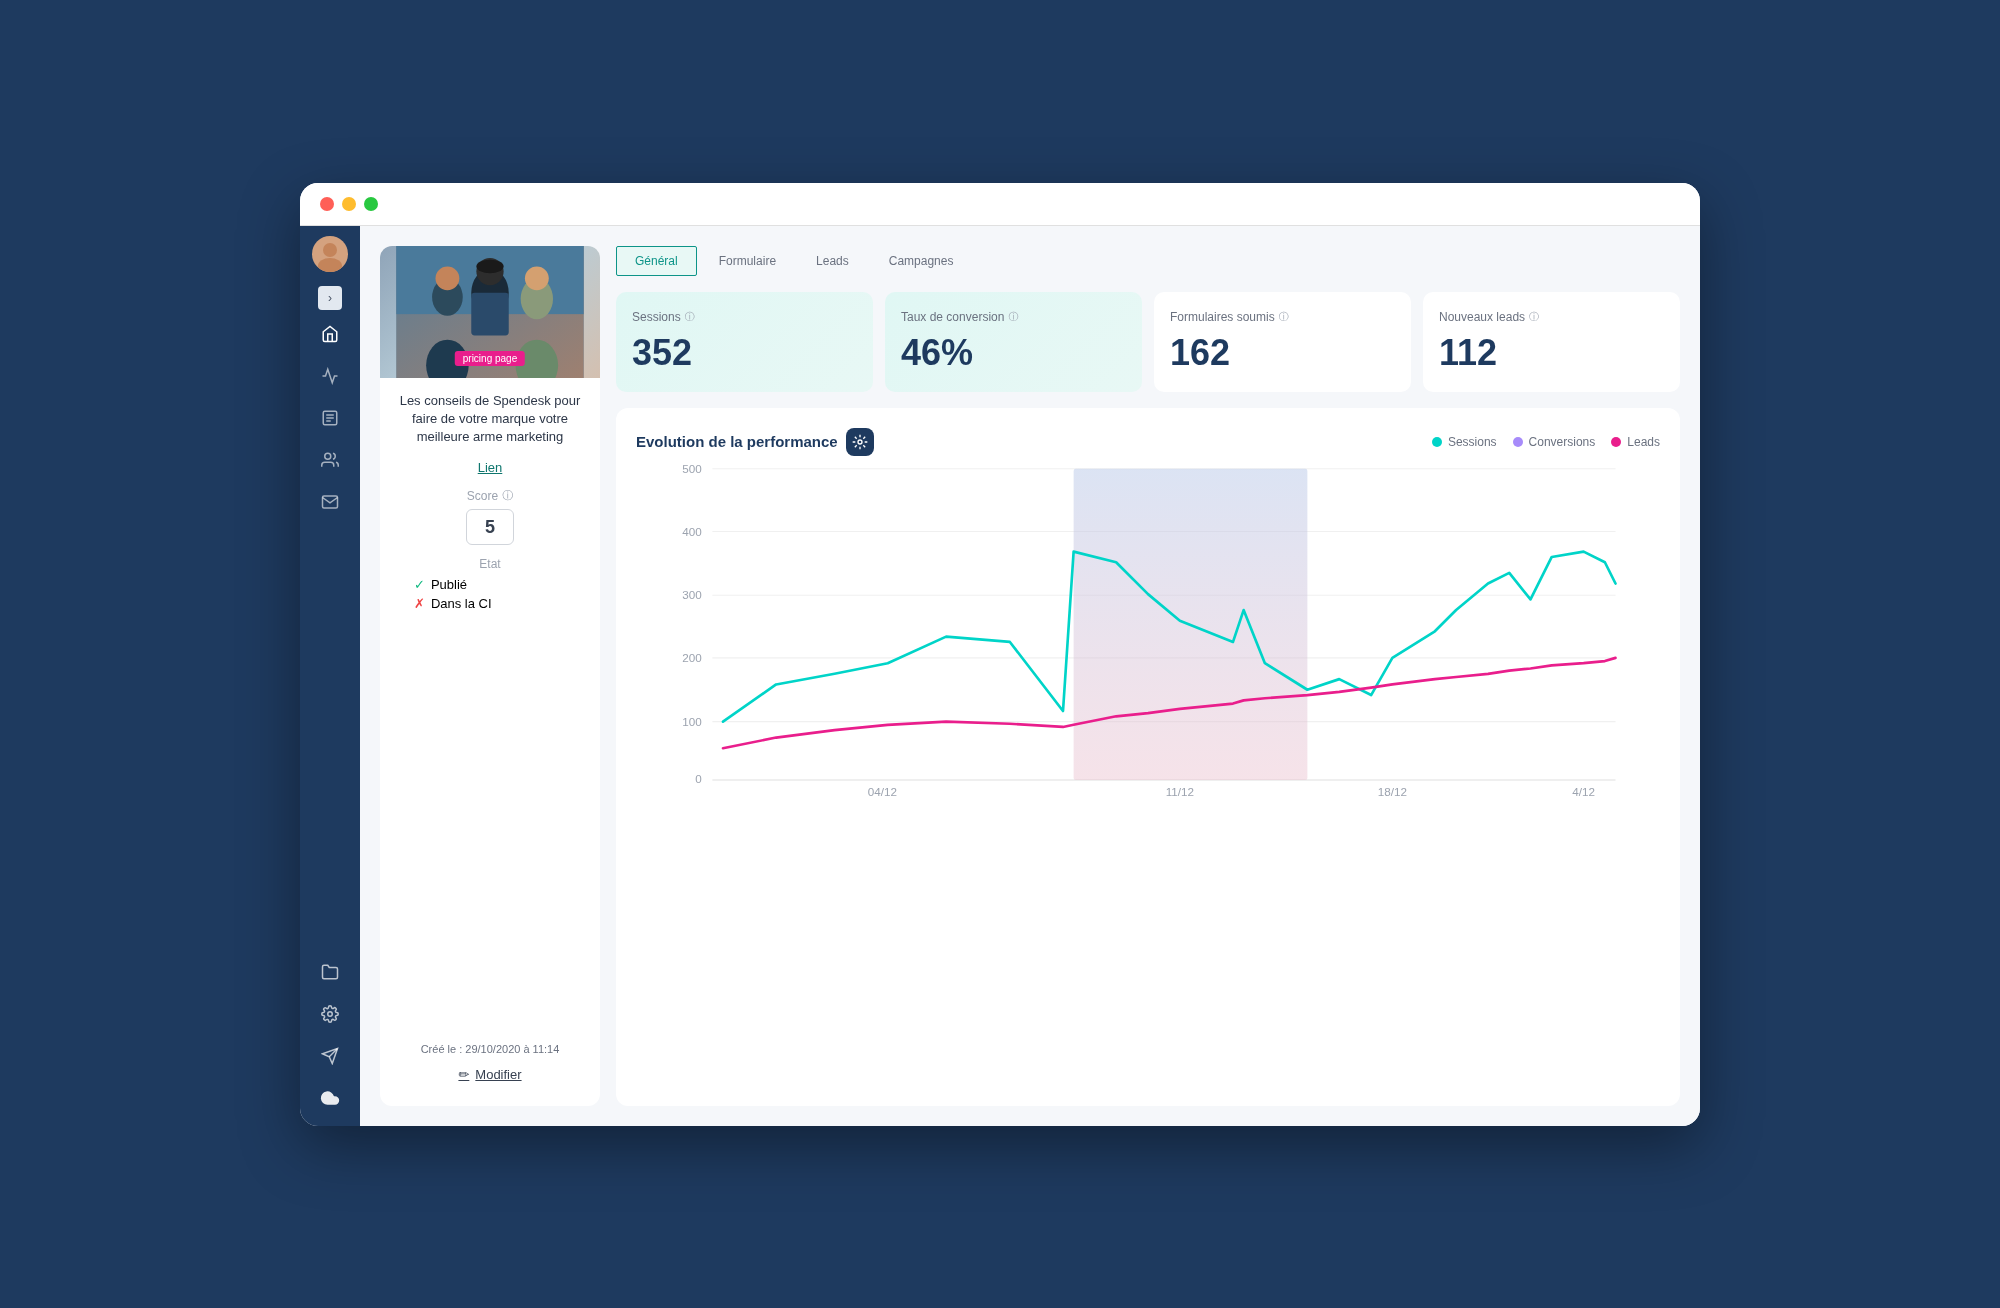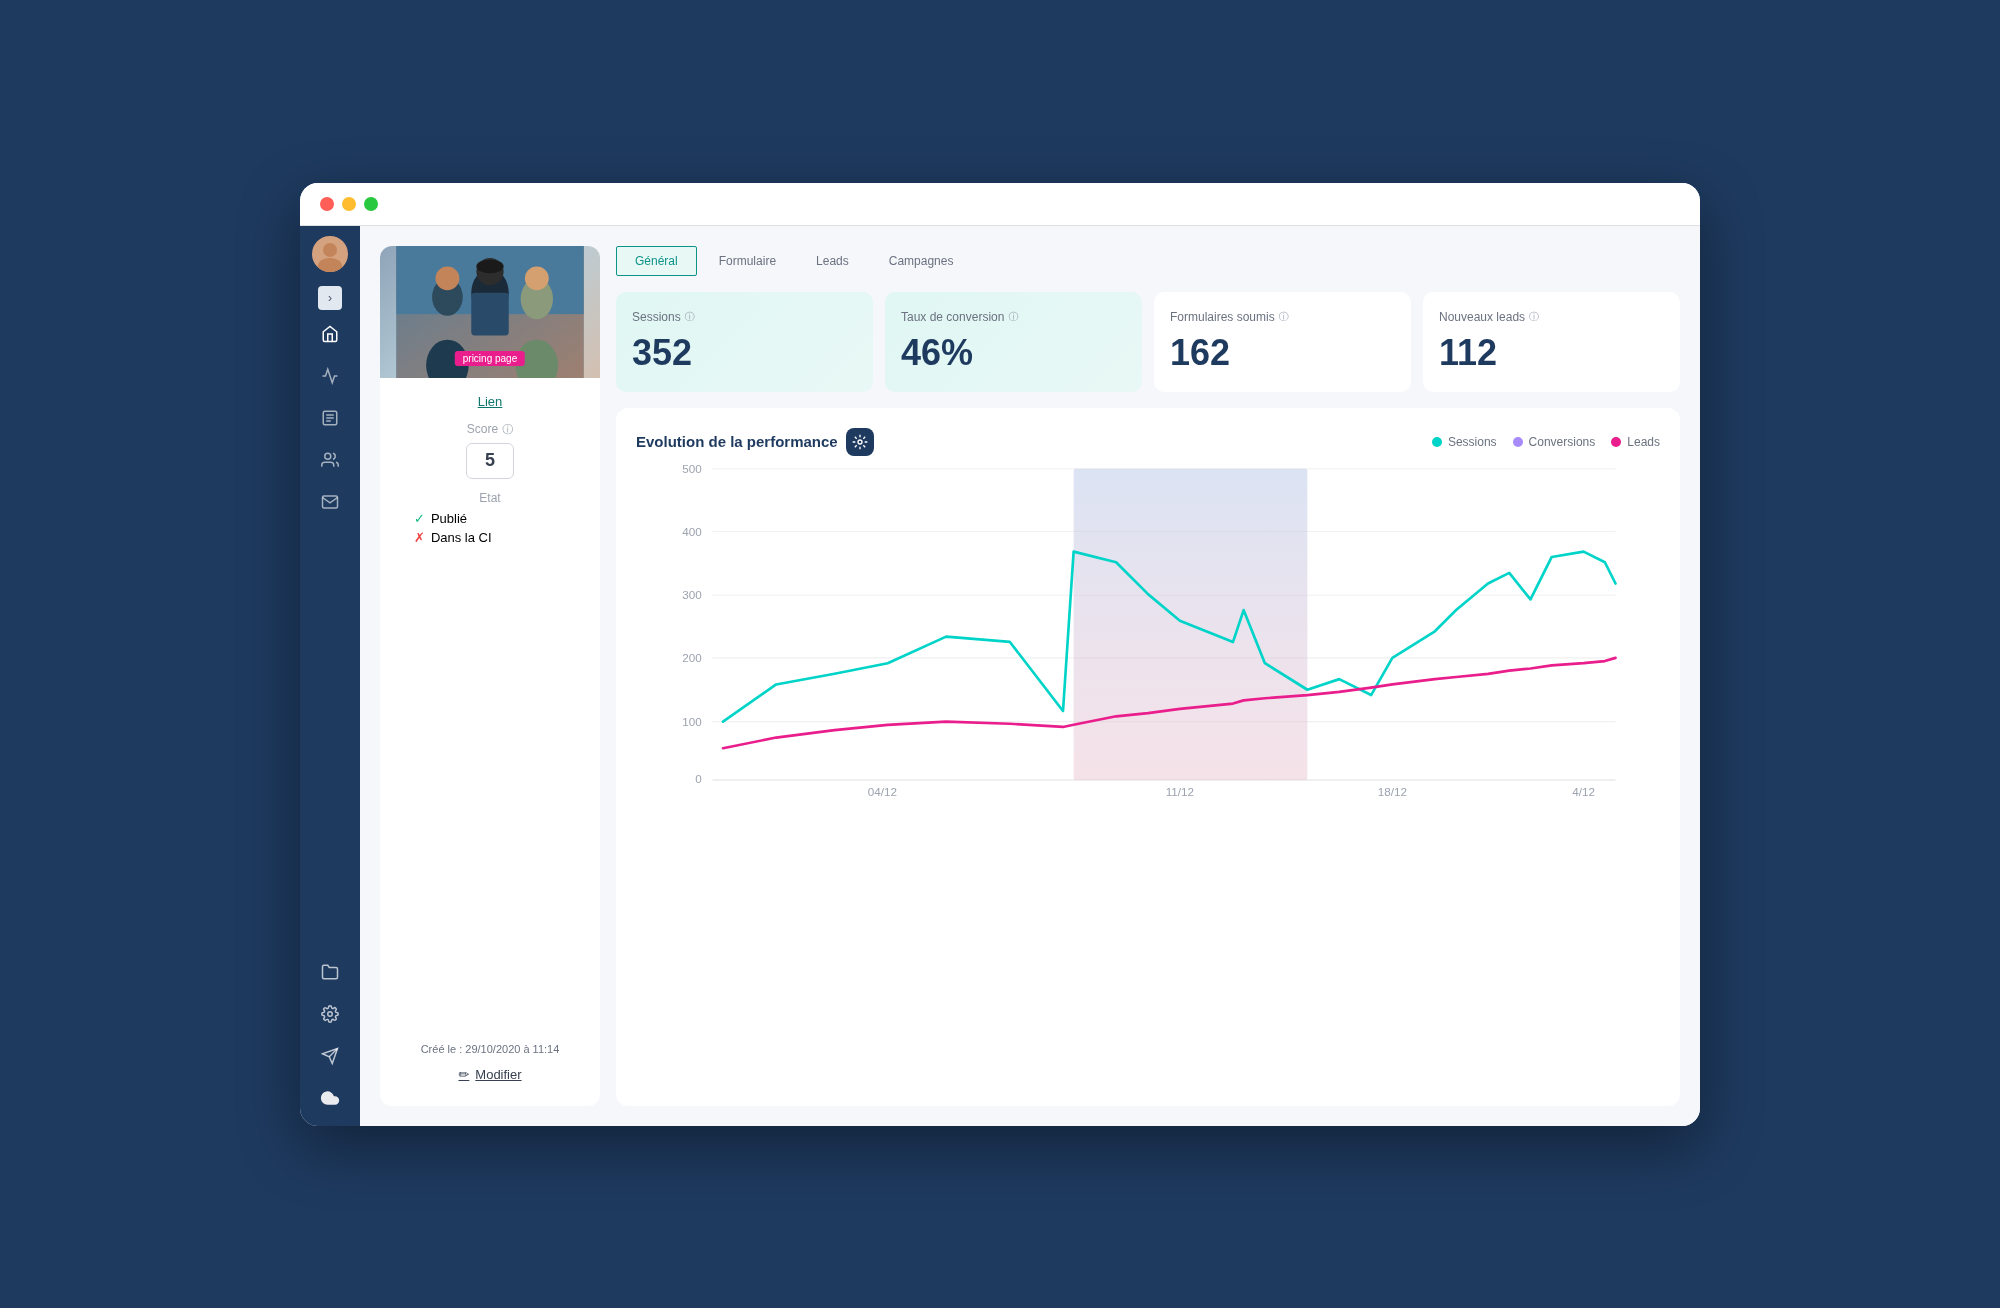--- a/index.html
+++ b/index.html
@@ -423,20 +423,21 @@
             <ellipse cx="165" cy="62" rx="19" ry="24" fill="#8a9a7a"></ellipse>
             <circle cx="165" cy="38" r="14" fill="#d4a070"></circle>
             <ellipse cx="165" cy="140" rx="25" ry="30" fill="#6a8a6a"></ellipse>
 
             <ellipse cx="110" cy="24" rx="16" ry="8" fill="#1a1a1a"></ellipse>
           </svg>
           <div class="pricing-tag">pricing page</div>
         </div>
 
         <div class="left-panel-body">
+          <div class="content-title">Les conseils de Spendesk pour faire de votre marque votre meilleure arme marketing</div>
 
           <div class="link-section">
             <span class="link-text">Lien</span>
           </div>
 
           <div class="score-section">
             <div class="score-label">
               <span>Score</span>
               <span style="color:#9ca3af;font-size:11px;">ⓘ</span>
             </div>

